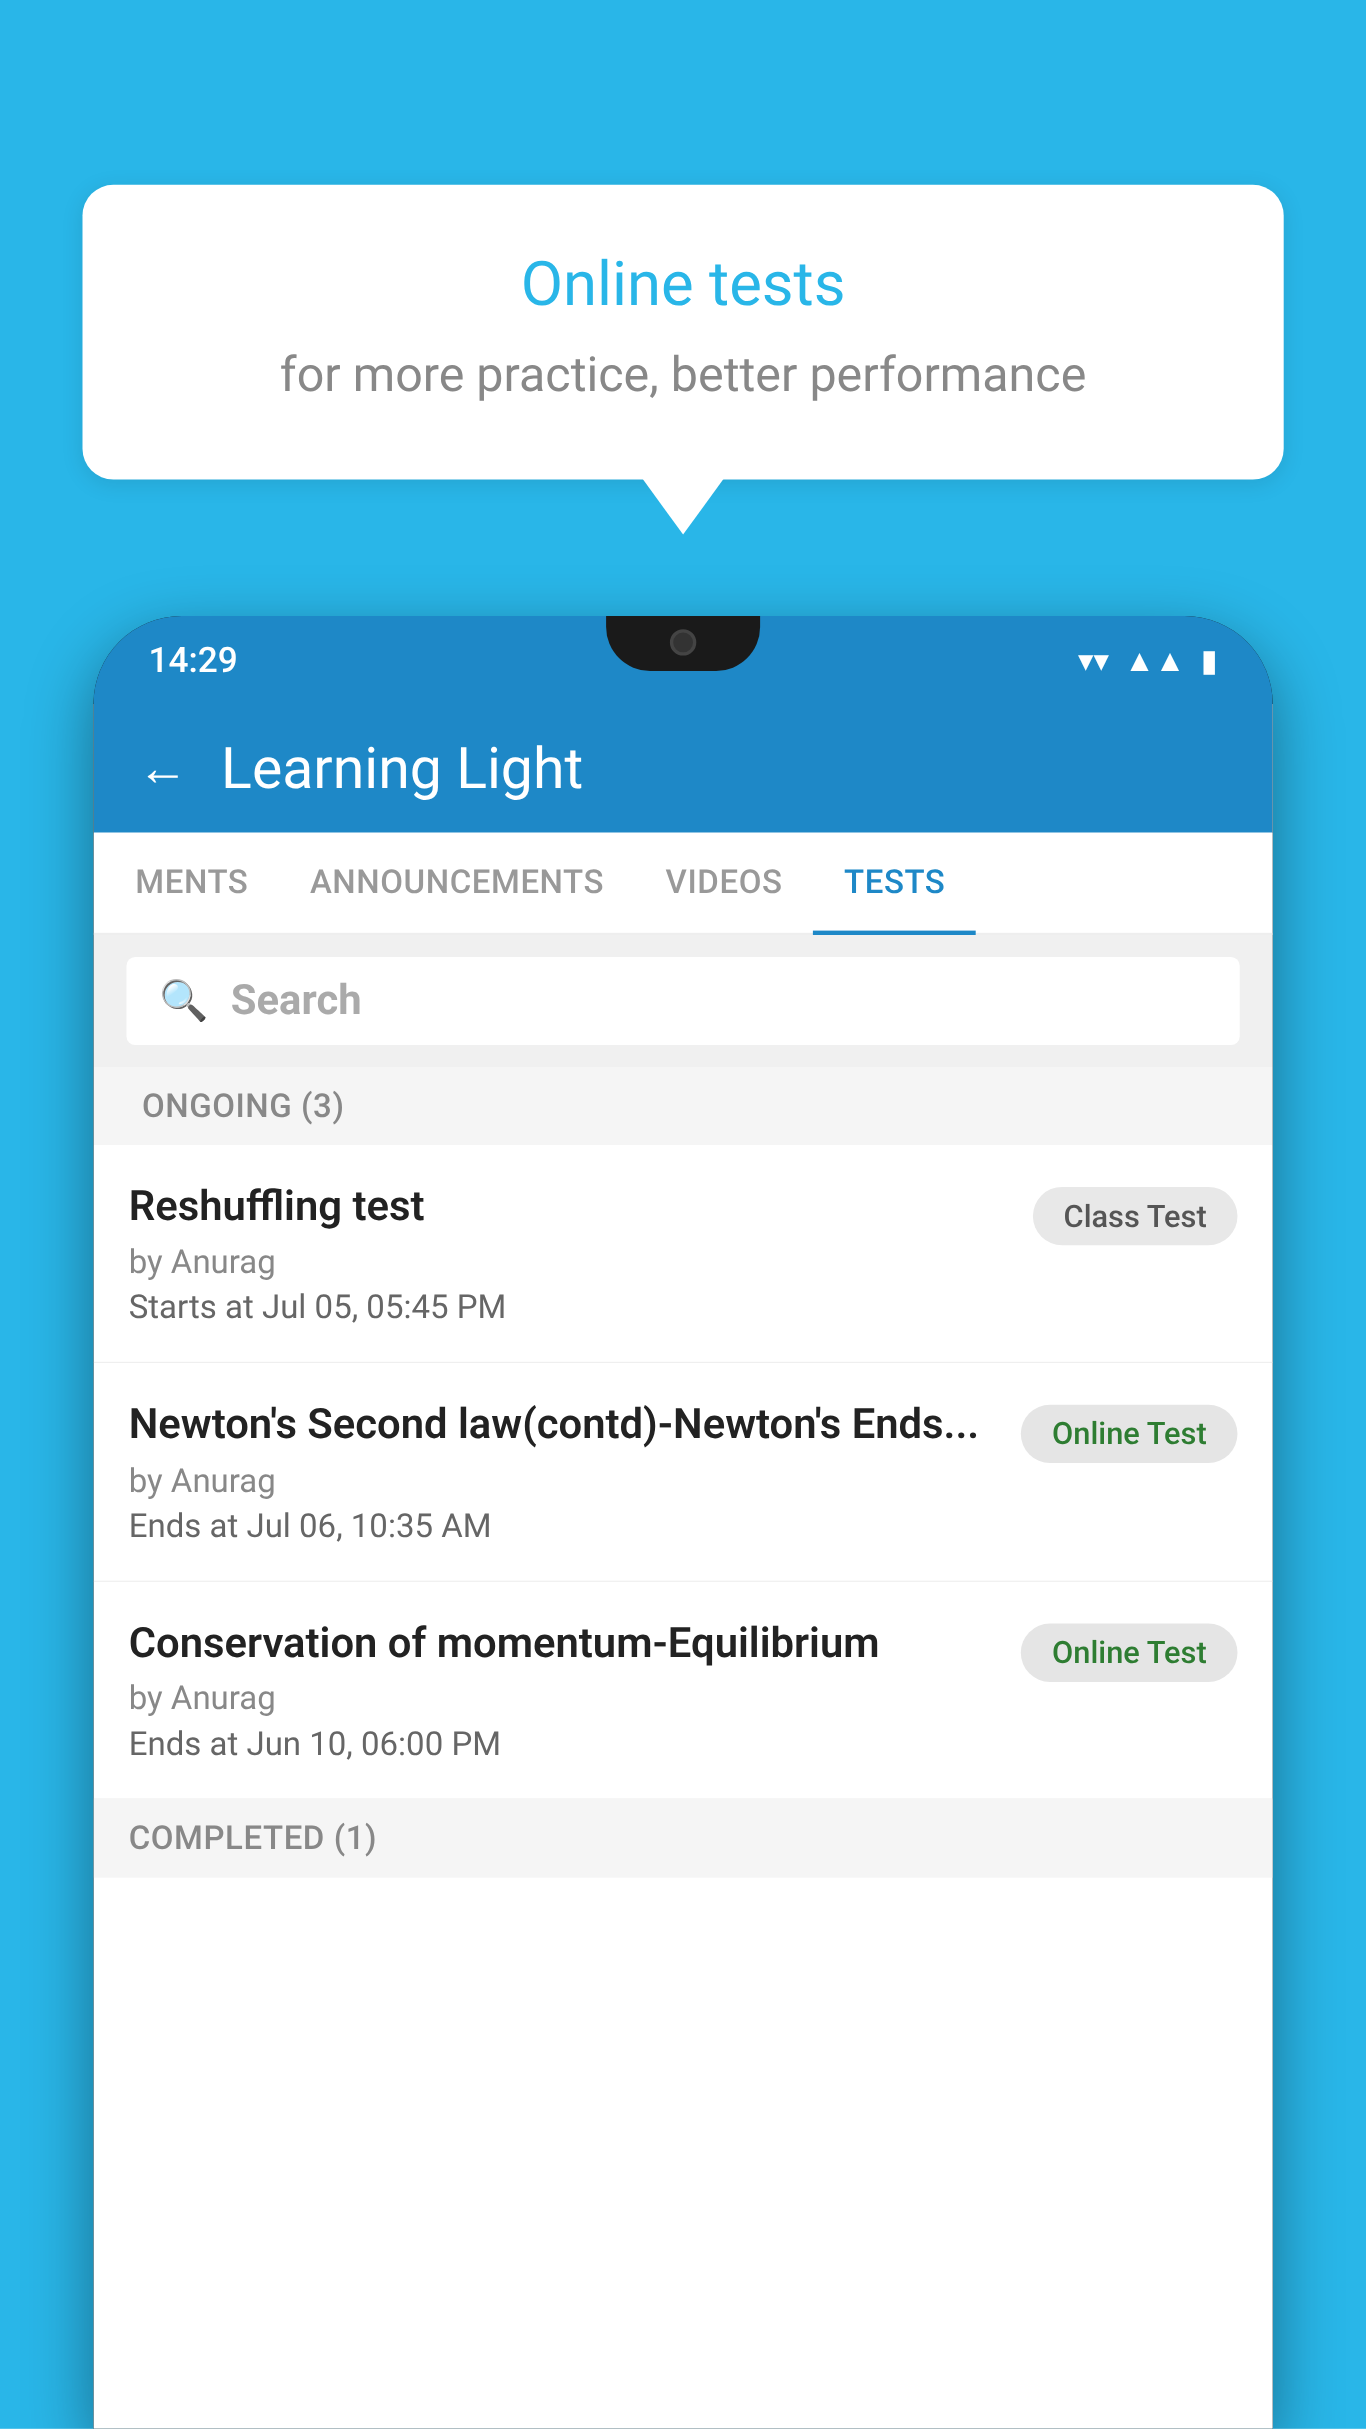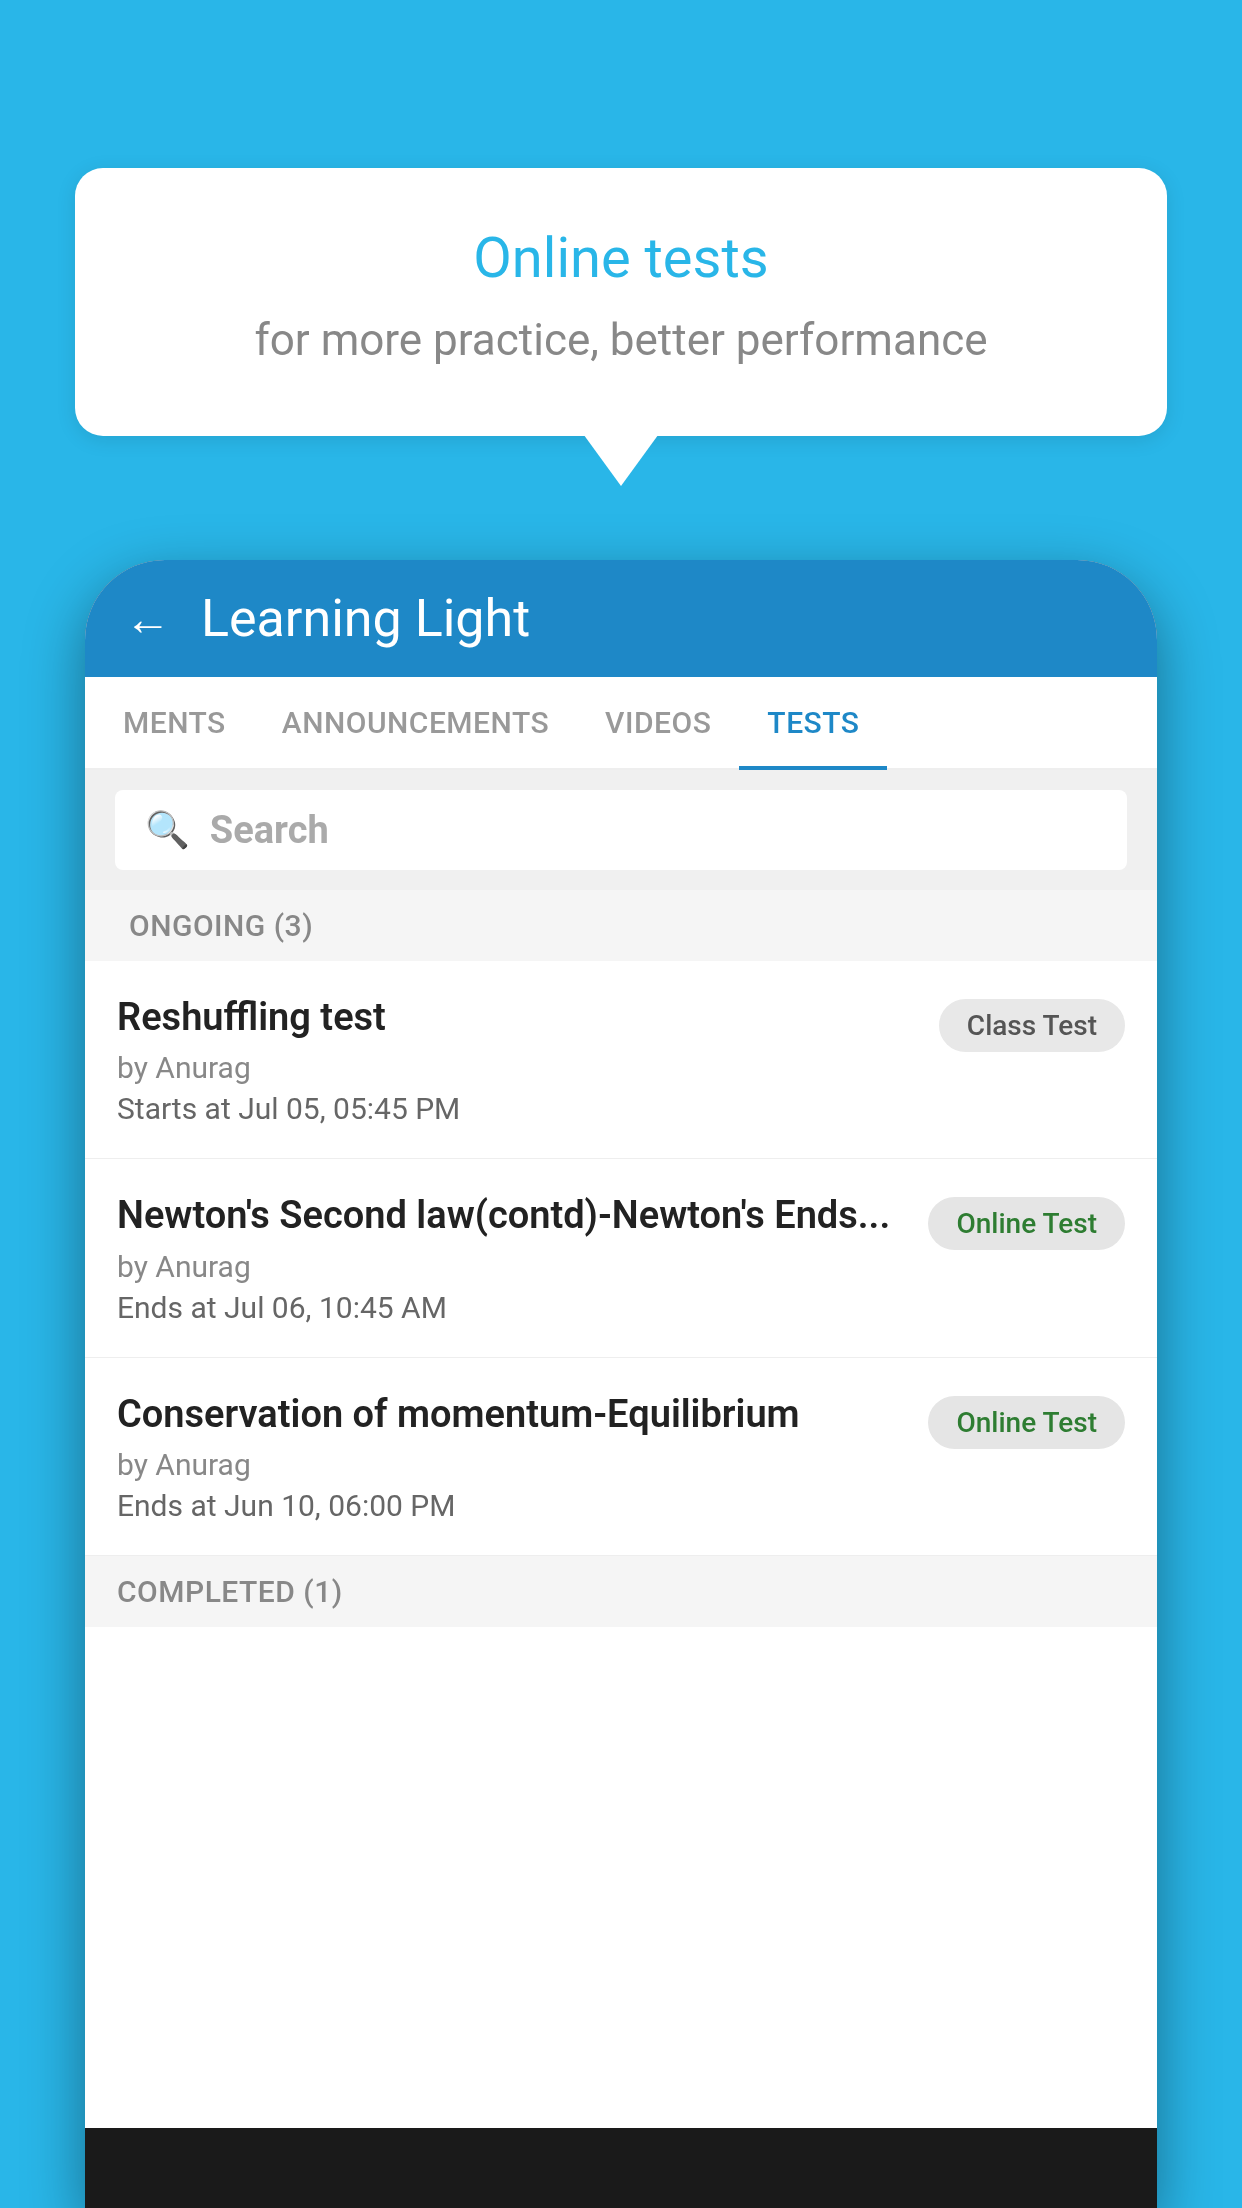--- a/index.html
+++ b/index.html
@@ -271,20 +271,31 @@
 </head>
 <body>
 
 <div class="speech-bubble">
   <div class="bubble-title">Online tests</div>
   <div class="bubble-subtitle">for more practice, better performance</div>
 </div>
 
 <div class="phone-frame">
 
+  <div class="phone-top-bar">
+    <span class="phone-time">14:29</span>
+    <div class="phone-notch">
+      <div class="phone-camera"></div>
+    </div>
+    <div class="status-icons">
+      <span class="wifi-icon">▾▾</span>
+      <span class="signal-icon">▲▲</span>
+      <span class="battery-icon">▮</span>
+    </div>
+  </div>
 
   <div class="app-screen">
 
     <div class="app-header">
       <span class="back-arrow">←</span>
       <span class="app-title">Learning Light</span>
     </div>
 
     <div class="tabs-bar">
       <div class="tab-item">MENTS</div>
@@ -310,21 +321,21 @@
           <div class="test-author">by Anurag</div>
           <div class="test-date">Starts at  Jul 05, 05:45 PM</div>
         </div>
         <span class="test-badge badge-class">Class Test</span>
       </div>
 
       <div class="test-item">
         <div class="test-info">
           <div class="test-name">Newton's Second law(contd)-Newton's Ends...</div>
           <div class="test-author">by Anurag</div>
-          <div class="test-date">Ends at  Jul 06, 10:45 AM</div>
+          <div class="test-date">Ends at  Jul 06, 10:35 AM</div>
         </div>
         <span class="test-badge badge-online">Online Test</span>
       </div>
 
       <div class="test-item">
         <div class="test-info">
           <div class="test-name">Conservation of momentum-Equilibrium</div>
           <div class="test-author">by Anurag</div>
           <div class="test-date">Ends at  Jun 10, 06:00 PM</div>
         </div>

